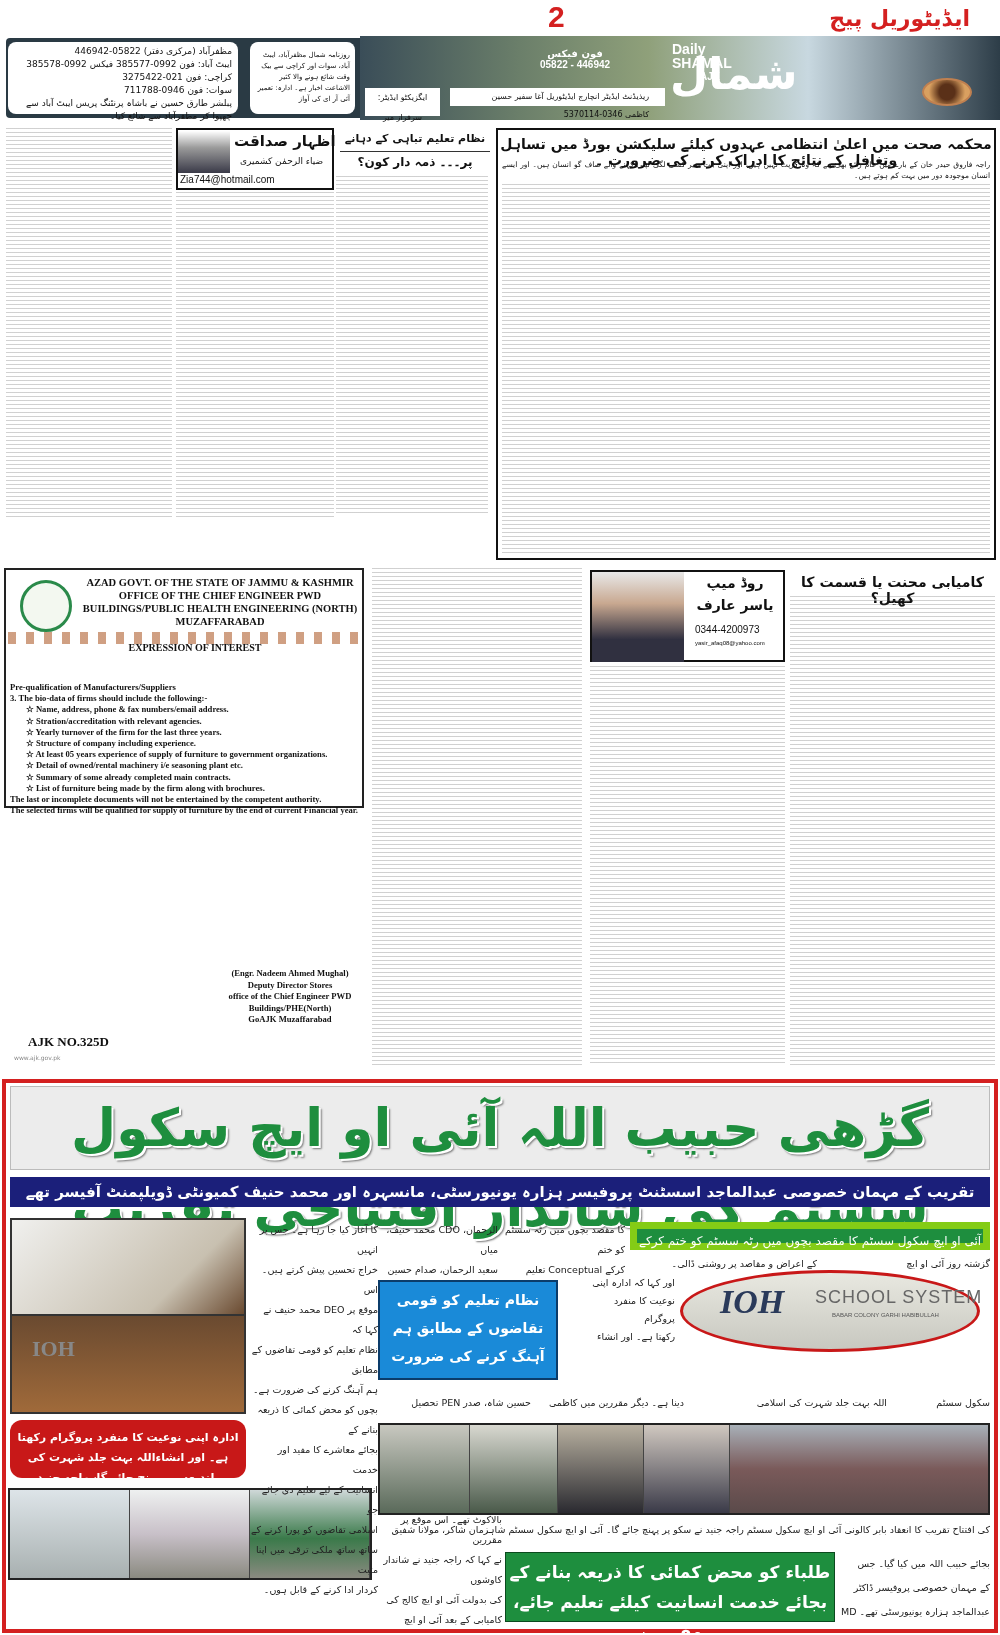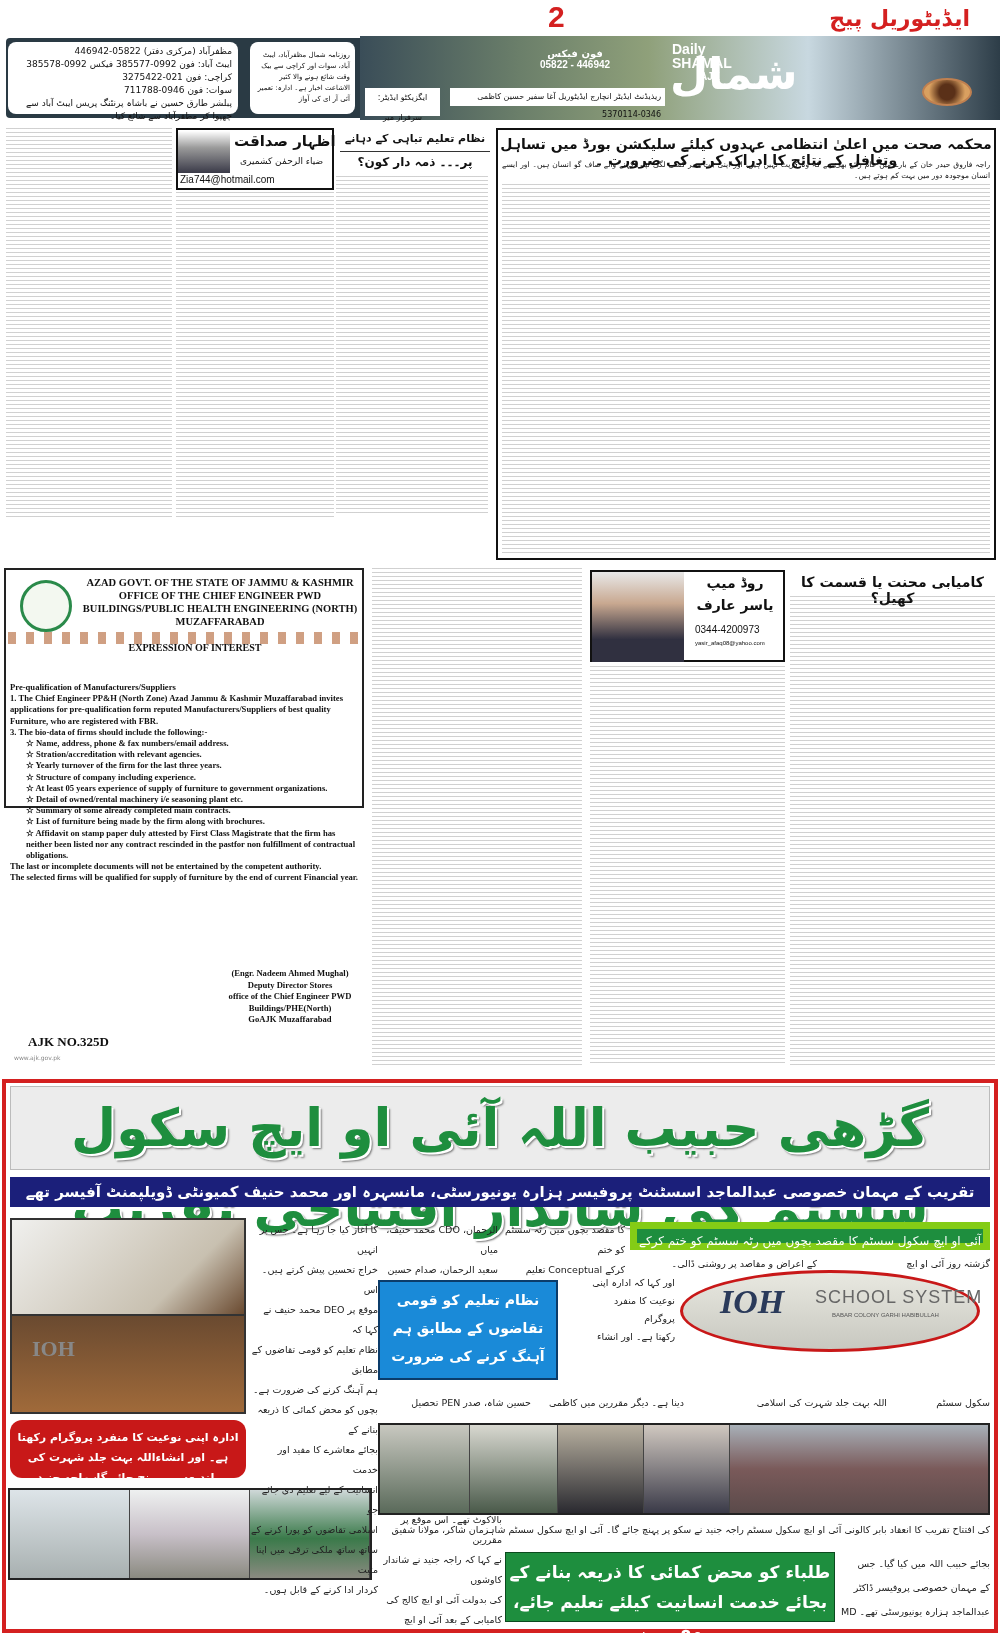--- a/index.html
+++ b/index.html
@@ -6,21 +6,21 @@
   body { width: 1000px; height: 1635px; background: #fff; font-family: "DejaVu Sans", sans-serif; position: relative; overflow: hidden; color: #111; }
   .abs { position: absolute; }
   .urdu { direction: rtl; font-family: "DejaVu Sans", sans-serif; }
   .page-num { left: 548px; top: 0px; font-size: 30px; font-weight: bold; color: #d42020; font-family: "Liberation Sans", sans-serif; }
   .page-label { right: 30px; top: 6px; font-size: 22px; font-weight: bold; color: #d42020; }
   .mast-left { left: 6px; top: 38px; width: 480px; height: 80px; background: #2a3a44; border-radius: 4px; }
   .info-box1 { left: 8px; top: 42px; width: 230px; height: 72px; background: #fff; border-radius: 8px; font-size: 9px; line-height: 13px; padding: 3px 6px; text-align: right; }
   .info-box2 { left: 250px; top: 42px; width: 105px; height: 72px; background: #fff; border-radius: 8px; font-size: 7px; line-height: 11px; padding: 8px 5px; text-align: right; }
   .mast-right { left: 360px; top: 36px; width: 640px; height: 84px; background: linear-gradient(90deg, #3a4d58 0%, #6b7f6a 25%, #8fa07a 45%, #c8d8e0 70%, #2d3d48 100%); }
   .exec-editor { left: 365px; top: 88px; width: 75px; height: 28px; background: #fff; font-size: 8px; text-align: center; line-height: 20px; }
-  .resident-editor { left: 450px; top: 88px; width: 215px; height: 18px; background: #fff; font-size: 8px; line-height: 18px; padding: 0 4px; }
+  .resident-editor { left: 450px; top: 88px; width: 215px; height: 18px; background: #fff; font-size: 8px; line-height: 18px; padding: 0 16px; }
   .phone-fax { left: 540px; top: 48px; font-size: 10px; color: #fff; font-weight: bold; text-align: center; font-family: "Liberation Sans", sans-serif; }
   .logo-daily { left: 672px; top: 42px; font-size: 14px; color: #fff; font-weight: bold; font-family: "Liberation Sans", sans-serif; line-height: 14px; }
   .logo-urdu { left: 670px; top: 48px; font-size: 44px; color: #fff; font-weight: bold; }
   .cup-icon { left: 922px; top: 78px; width: 50px; height: 28px; background: radial-gradient(circle, #5a3018 30%, #d9a060 70%); border-radius: 50%; border: 2px solid #c08050; }
   .frame { border: 2px solid #111; }
   .col-head { font-weight: bold; text-align: center; }
   .textblock { font-size: 7.5px; line-height: 10.5px; color: #333; text-align: justify; direction: rtl; overflow: hidden; }
   .textlines { background: repeating-linear-gradient(180deg, #444 0px, #444 1px, transparent 1px, transparent 4px); opacity: .25; }
   .photo { background: linear-gradient(180deg, #d8d8d0, #8a8a80); }
   .ad-box { left: 4px; top: 568px; width: 360px; height: 240px; border: 2px solid #222; background: #fff; font-family: "Liberation Serif", serif; }
@@ -99,31 +99,29 @@
 <div class="abs textlines" style="left:176px;top:192px;width:158px;height:326px;"></div>
 <div class="abs textlines" style="left:6px;top:128px;width:166px;height:390px;"></div>
 
 <div class="abs ad-box"></div>
 <div class="abs seal"></div>
 <div class="abs ad-head">AZAD GOVT. OF THE STATE OF JAMMU &amp; KASHMIR OFFICE OF THE CHIEF ENGINEER PWD BUILDINGS/PUBLIC HEALTH ENGINEERING (NORTH) MUZAFFARABAD</div>
 <div class="abs leaves"></div>
 <div class="abs ad-title">EXPRESSION OF INTEREST</div>
 <div class="abs ad-body">
   <div>Pre-qualification of Manufacturers/Suppliers</div>
-  <div>1.  The Chief Engineer PP&amp;H (North Zone) Azad Jammu &amp; Kashmir Muzaffarabad invites applications for pre-qualification form reputed Manufacturers/Suppliers of best quality Furniture, who are registered with FBR.</div>
   <div>3.  The bio-data of firms should include the following:-</div>
   <div class="bullet"><span>☆</span> <span>Name, address, phone &amp; fax numbers/email address.</span></div>
   <div class="bullet"><span>☆</span> <span>Stration/accreditation with relevant agencies.</span></div>
   <div class="bullet"><span>☆</span> <span>Yearly turnover of the firm for the last three years.</span></div>
   <div class="bullet"><span>☆</span> <span>Structure of company including experience.</span></div>
   <div class="bullet"><span>☆</span> <span>At least 05 years experience of supply of furniture to government organizations.</span></div>
   <div class="bullet"><span>☆</span> <span>Detail of owned/rental machinery i/e seasoning plant etc.</span></div>
   <div class="bullet"><span>☆</span> <span>Summary of some already completed main contracts.</span></div>
   <div class="bullet"><span>☆</span> <span>List of furniture being made by the firm along with brochures.</span></div>
-  <div class="bullet"><span>☆</span> <span>Affidavit on stamp paper duly attested by First Class Magistrate that the firm has neither been listed nor any contract rescinded in the pastfor non fulfillment of contractual obligations.</span></div>
   <div>The last or incomplete documents will not be entertained by the competent authority.</div>
   <div>The selected firms will be qualified for supply of furniture by the end of current Financial year.</div>
 </div>
 <div class="abs ad-sign" style="top:968px;">
   <div>(Engr. Nadeem Ahmed Mughal)</div>
   <div>Deputy Director Stores</div>
   <div>office of the Chief Engineer PWD</div>
   <div>Buildings/PHE(North)</div>
   <div>GoAJK Muzaffarabad</div>
 </div>

